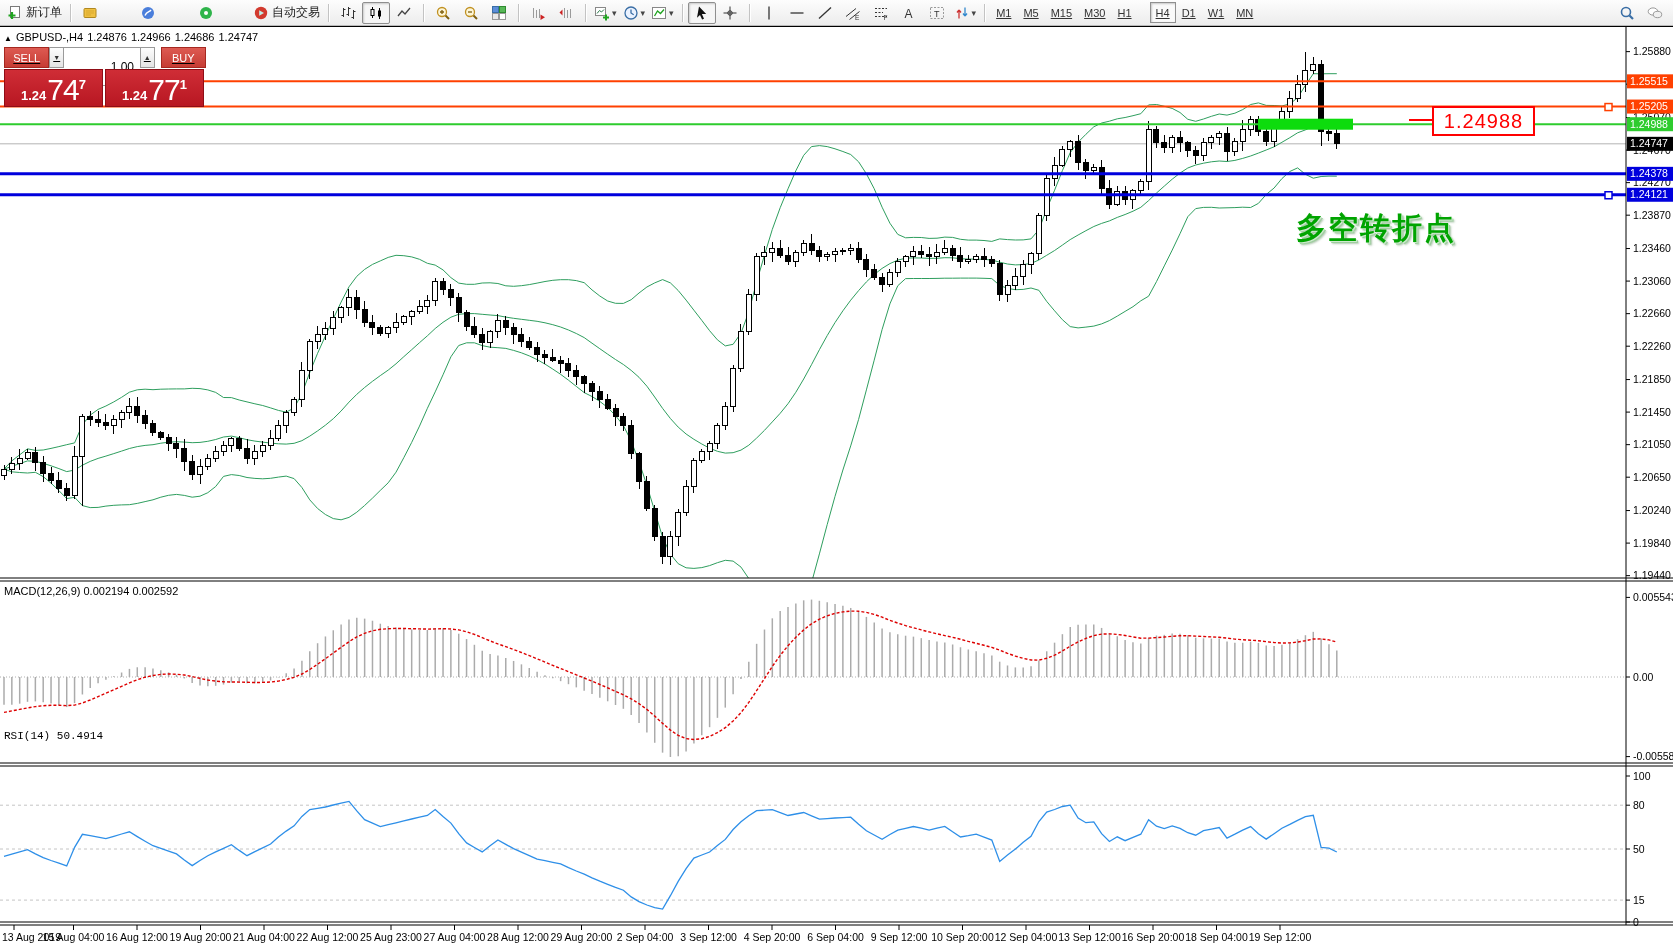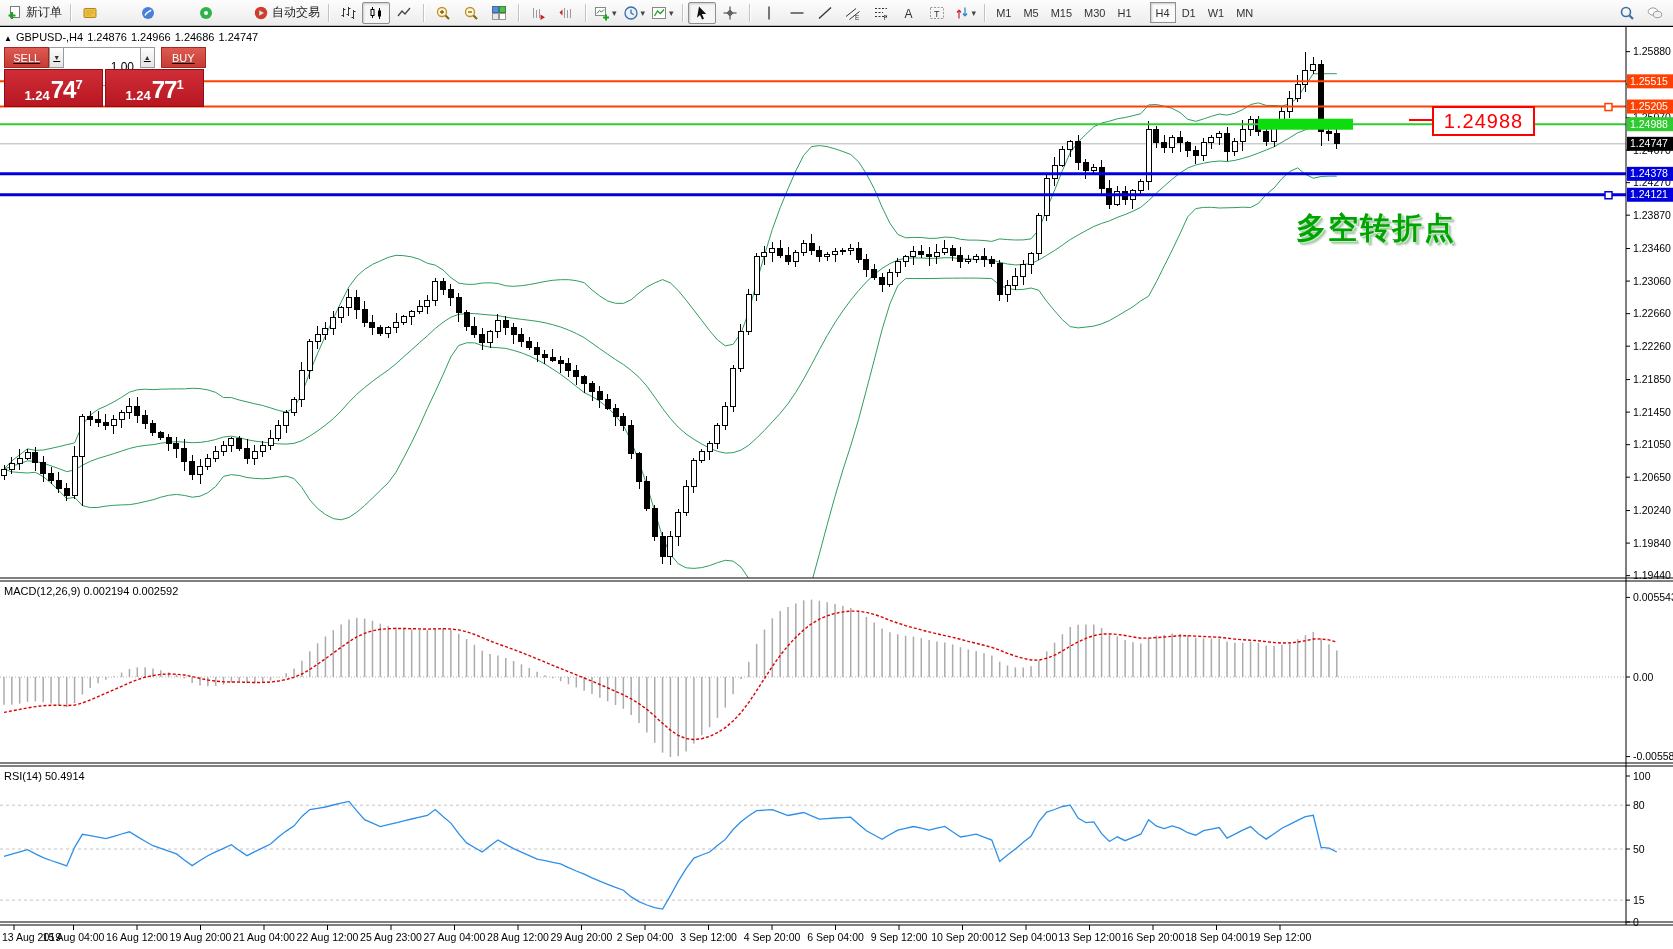--- a/index.html
+++ b/index.html
@@ -6,41 +6,41 @@
   #app{position:relative;width:1673px;height:949px;font-family:"Liberation Sans",sans-serif;overflow:hidden;background:#fef9c3;user-select:none;}
   
   #toolbar{position:absolute;left:0;top:0;width:1673px;height:26px;background:linear-gradient(#fdfdfd,#ececec);border-bottom:1px solid #b9b9b9;display:flex;align-items:center;padding:0 4px;box-sizing:border-box;}
   .tb-btn{height:20px;min-width:22px;display:flex;align-items:center;justify-content:center;padding:0 2px;border:1px solid transparent;border-radius:2px;color:#222;font-size:12px;white-space:nowrap;}
   .tb-btn.active{background:#f6f6f6;border:1px solid #8f8f8f;box-shadow:inset 1px 1px 2px rgba(0,0,0,.18);}
   .tb-btn .lbl{margin-left:3px;font-size:12px;}
   .tb-btn .caret{font-size:9px;color:#444;margin-left:2px;}
   .tb-sep{width:1px;height:18px;background:#c3c3c3;margin:0 5px;box-shadow:1px 0 0 #fff;}
   .tb-gap{margin-right:30px;}
   .tb-right{margin-left:auto;display:flex;align-items:center;}
-  .tf-btn{height:19px;padding:0 5px;font-size:11px;color:#333;display:flex;align-items:center;border:1px solid transparent;}
+  .tf-btn{height:19px;padding:0 5px;font-size:11px;color:#333;display:flex;align-items:center;border:1px solid transparent;text-decoration:underline;}
   .tf-btn.active{background:#fafafa;border:1px solid #909090;box-shadow:inset 1px 1px 2px rgba(0,0,0,.2);margin-left:12px;}
   .icon16{width:16px;height:16px;display:inline-block;}
   
   #chart-wrap{position:absolute;left:0;top:26px;width:1673px;height:923px;background:#fff;}
   #chart-svg{position:absolute;left:0;top:0;}
   
   #symbol-header{position:absolute;left:4px;top:5px;font-size:11px;color:#000;letter-spacing:0;}
   #symbol-header .tri{font-size:8px;margin-right:4px;}
   #symbol-header span{margin-right:4px;}
   
   #one-click{position:absolute;left:4px;top:21px;width:202px;}
   #oc-row1{display:flex;height:21px;text-decoration:underline;}
   .oc-btn{width:47px;height:21px;color:#fff;font-size:11px;display:flex;align-items:center;justify-content:center;background:linear-gradient(#dd5a52,#c63c34);border:1px solid #a52820;box-sizing:border-box;}
   .oc-spin{width:15px;height:21px;background:linear-gradient(#fdfdfd,#e3e3e3);border:1px solid #9a9a9a;box-sizing:border-box;font-size:7px;color:#333;display:flex;align-items:center;justify-content:center;}
   #oc-vol{width:76px;height:39px;border:1px solid #9a9a9a;border-left:none;border-right:none;background:#fff;font-size:12px;color:#000;text-align:right;padding:0 6px;box-sizing:border-box;font-family:"Liberation Sans",sans-serif;}
   #oc-row2{display:flex;margin-top:1px;}
   .oc-price{width:99px;height:38px;background:linear-gradient(#cf2d36,#b81722);border:1px solid #8f0d16;box-sizing:border-box;color:#fff;display:flex;align-items:flex-end;justify-content:center;padding-bottom:3px;cursor:pointer;}
   .oc-price + .oc-price{margin-left:2px;}
   .oc-pre{font-size:13px;font-weight:bold;line-height:14px;margin-right:1px;}
-  .oc-big{font-size:24px;font-weight:bold;line-height:26px;letter-spacing:-1px;}
+  .oc-big{font-size:30px;font-weight:normal;line-height:26px;letter-spacing:-1px;}
   .oc-sup{font-size:13px;font-weight:bold;line-height:30px;align-self:flex-start;}
   
   .panel-label{position:absolute;font-size:11px;color:#000;text-align:center;}
   
   #price-callout{position:absolute;left:1432px;top:80px;width:99px;height:26px;border:2px solid #f00;background:#fff;color:#f00;font-size:20px;display:flex;align-items:center;justify-content:center;letter-spacing:1px;}
   #callout-dash{position:absolute;left:1409px;top:93px;width:23px;height:2px;background:#f00;}
   
   #cn-note{position:absolute;left:1296px;top:182px;font-size:30px;font-weight:bold;color:#00a400;letter-spacing:2px;text-shadow:1px 1px 0 #cfead0,2px 2px 0 #9fce9f,3px 3px 2px rgba(120,160,120,.55);font-family:"Liberation Sans",sans-serif;}
 </style>
 </head>
@@ -935,19 +935,19 @@
         </div>
         <div class="oc-price">
           <span class="oc-pre">1.24</span>
             <span class="oc-big">77</span>
             <span class="oc-sup">1</span>
         </div>
       </div>
     </div>
 
     <div class="panel-label" style="left:4px;top:559px;">MACD(12,26,9) 0.002194 0.002592</div>
-    <div class="panel-label" style="left:4px;top:744px;">RSI(14) 50.4914</div>
+    <div class="panel-label" style="left:4px;top:704px;font-family:Liberation Mono, monospace;">RSI(14) 50.4914</div>
 
     <div id="callout-dash"></div>
     <div id="price-callout">1.24988</div>
     <div id="cn-note">多空转折点</div>
   </div>
 </div>
 
 </body></html>

